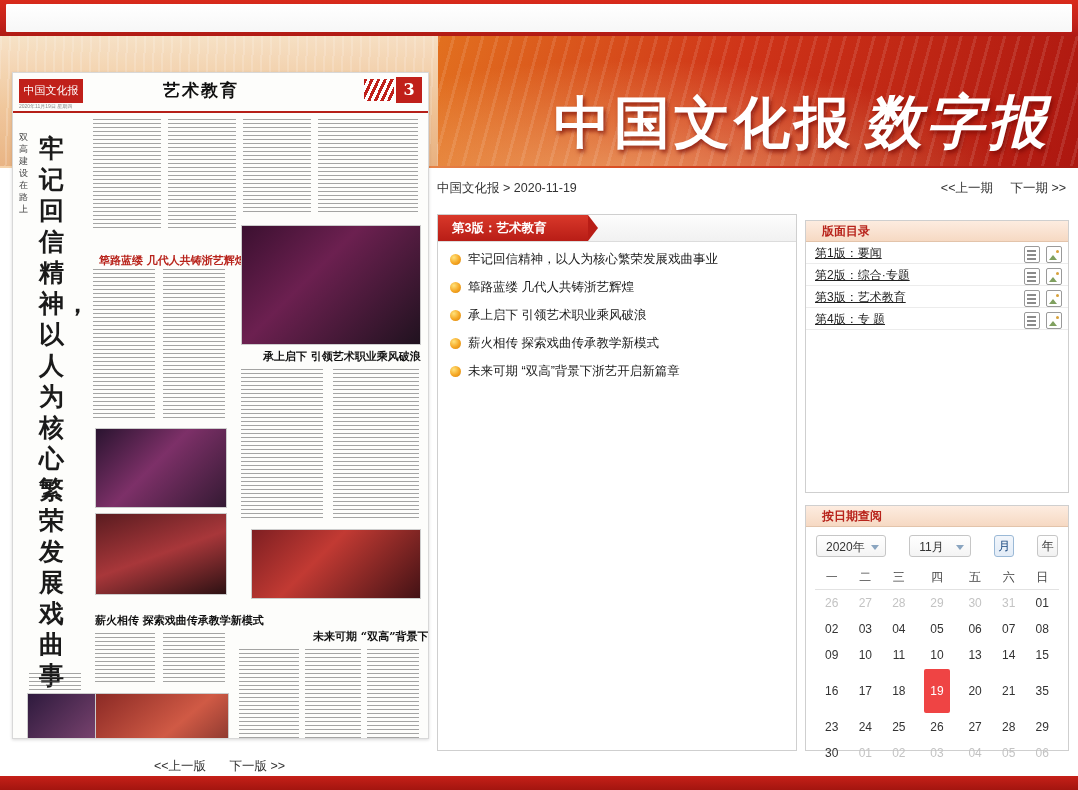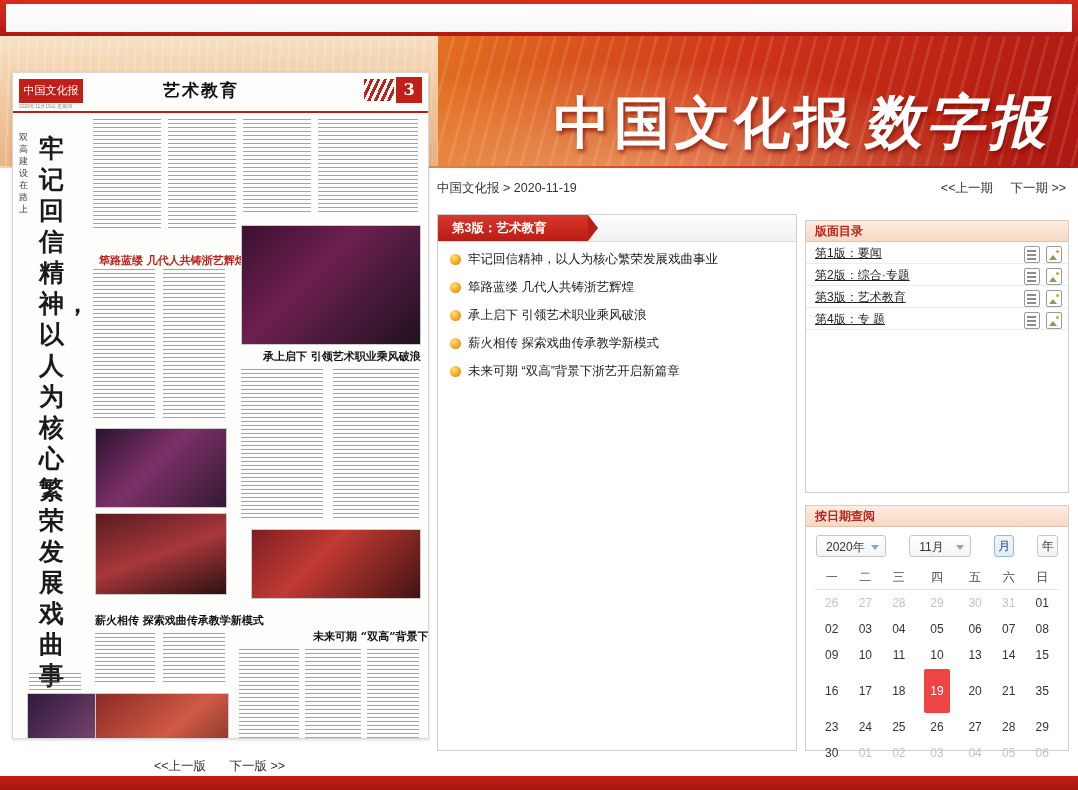--- a/index.html
+++ b/index.html
@@ -257,21 +257,21 @@
     background: #fff;
   }
   .panel-head {
     height: 21px;
     background: linear-gradient(180deg,#fdece0,#f6d9c3);
     border-bottom: 1px solid #e3c4ab;
     color: #b8231b;
     font-size: 12px;
     font-weight: bold;
     line-height: 21px;
-    padding-left: 9px;
+    padding-left: 16px;
     box-sizing: border-box;
   }
   .catalog-row {
     position: relative;
     height: 22px;
     line-height: 22px;
     border-bottom: 1px solid #ececec;
     font-size: 12px;
     color: #222;
     padding-left: 9px;

